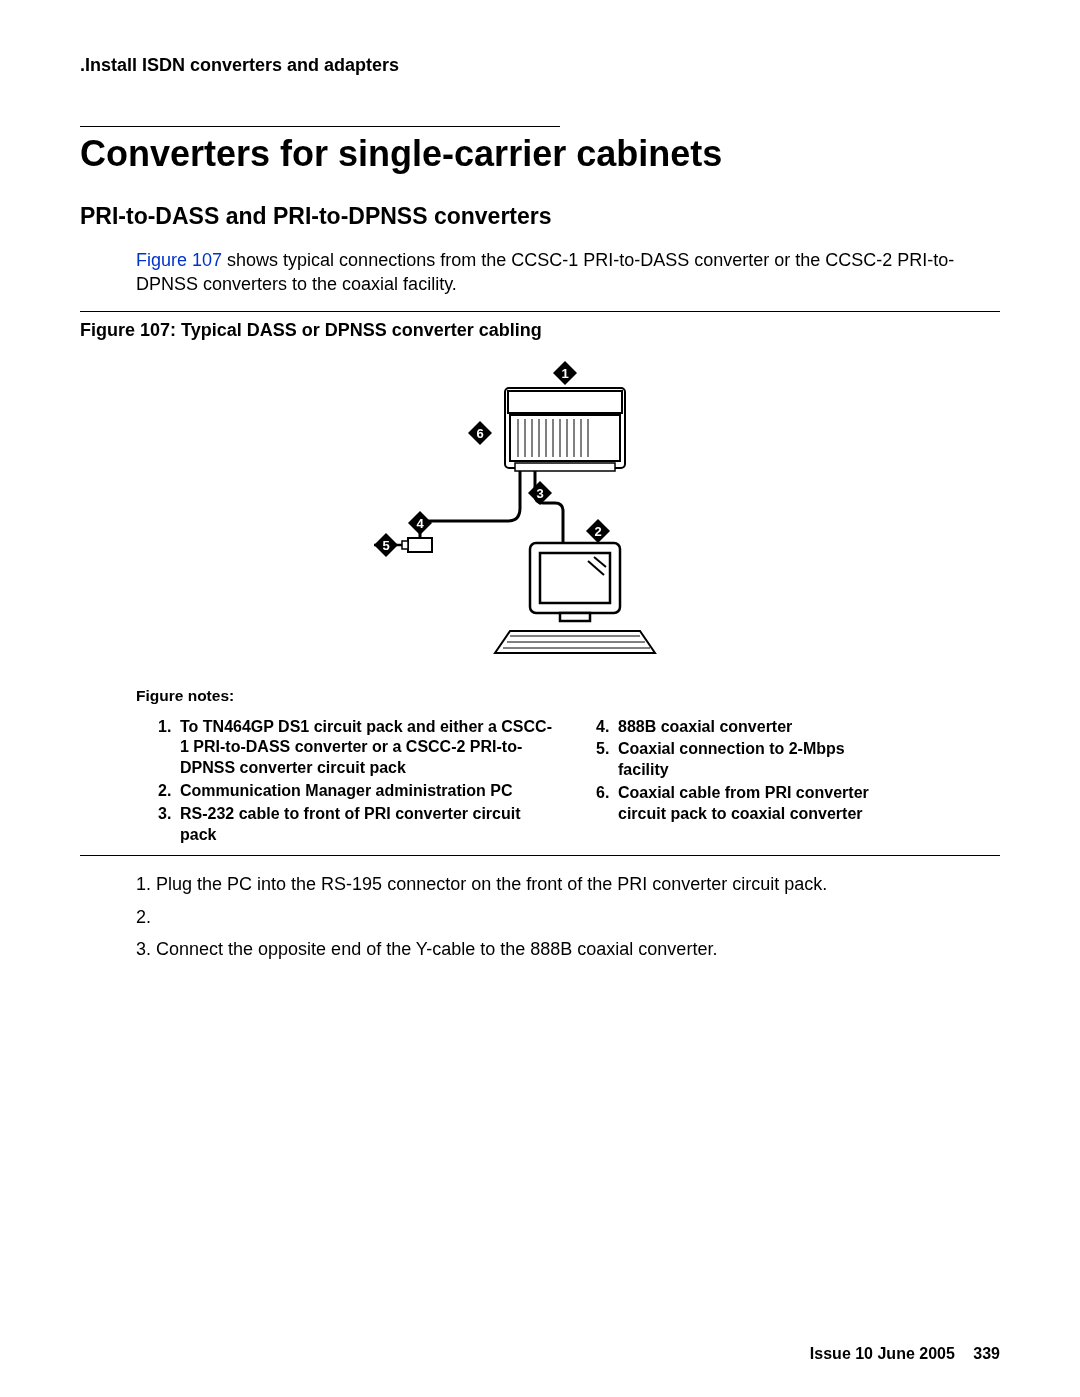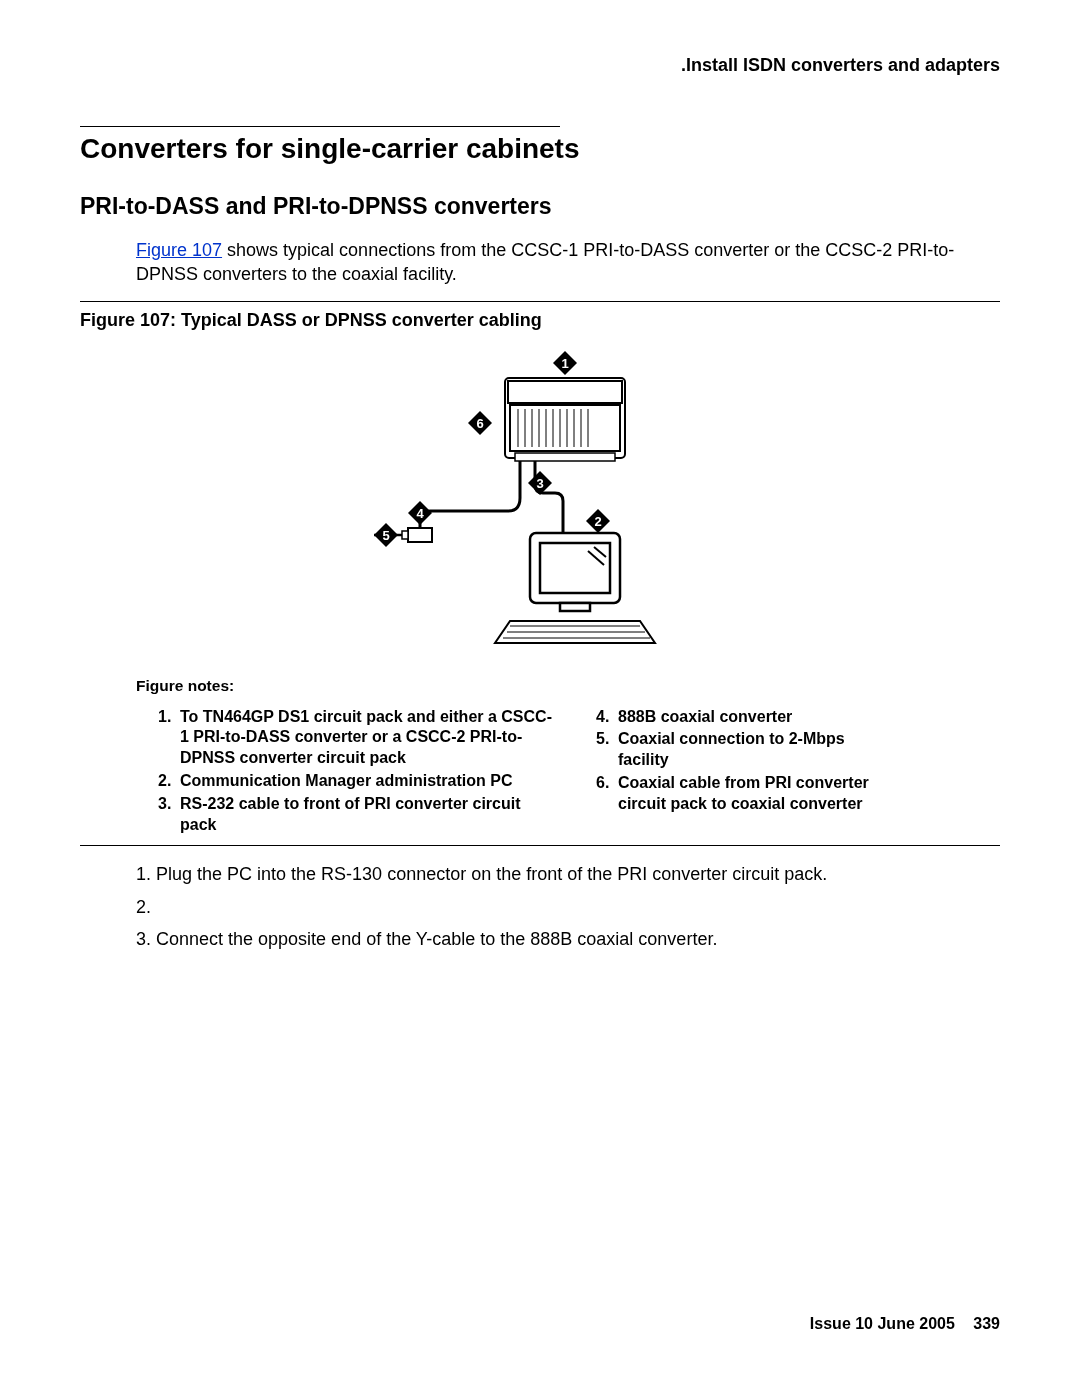--- a/index.html
+++ b/index.html
@@ -6,48 +6,48 @@
   body {
     font-family: Arial, Helvetica, sans-serif;
     background: #fff;
     color: #000;
     width: 1080px;
     height: 1397px;
     position: relative;
     padding: 55px 80px 60px 80px;
   }
   .header-text {
-    text-align: right;
+    text-align: left;
     font-weight: bold;
     font-size: 18px;
     margin-bottom: 50px;
   }
   .rule-half {
     border: none;
     border-top: 1.5px solid #000;
     width: 480px;
     margin: 0 0 6px 0;
   }
   h1 {
-    font-size: 28px;
+    font-size: 36px;
     font-weight: bold;
     margin-bottom: 28px;
   }
   h2 {
     font-size: 23px;
     font-weight: bold;
     margin-bottom: 18px;
   }
   .para-indent {
     margin-left: 56px;
     font-size: 18px;
     line-height: 1.35;
     margin-bottom: 14px;
   }
-  .link { color: #0033cc; text-decoration: underline; cursor: pointer; }
+  .link { color: #0033cc; cursor: pointer; }
   .rule-full {
     border: none;
     border-top: 1.5px solid #000;
     width: 100%;
     margin: 8px 0 8px 0;
   }
   .fig-title {
     font-weight: bold;
     font-size: 18px;
     margin-bottom: 12px;
@@ -85,21 +85,21 @@
   }
   .step {
     display: flex;
     font-size: 18px;
     line-height: 1.35;
     margin-bottom: 8px;
   }
   .step-num { width: 20px; flex-shrink: 0; }
   .footer {
     position: absolute;
-    bottom: 64px;
+    bottom: 34px;
     right: 80px;
     font-weight: bold;
     font-size: 16px;
     padding-left: 28px;
   }
   .page-num { margin-left: 14px; }
 </style>
 </head>
 <body>
 
@@ -220,21 +220,21 @@
         <span>Coaxial cable from PRI converter circuit pack to coaxial converter</span>
       </div>
   </div>
 </div>
 
 <hr class="rule-full">
 
 <div class="steps">
   <div class="step">
       <span class="step-num">1.</span>
-      <span>Plug the PC into the RS-130 connector on the front of the PRI converter circuit pack.</span>
+      <span>Plug the PC into the RS-195 connector on the front of the PRI converter circuit pack.</span>
     </div>
   <div class="step">
       <span class="step-num">2.</span>
     </div>
   <div class="step">
       <span class="step-num">3.</span>
       <span>Connect the opposite end of the Y-cable to the 888B coaxial converter.</span>
     </div>
 </div>
 

